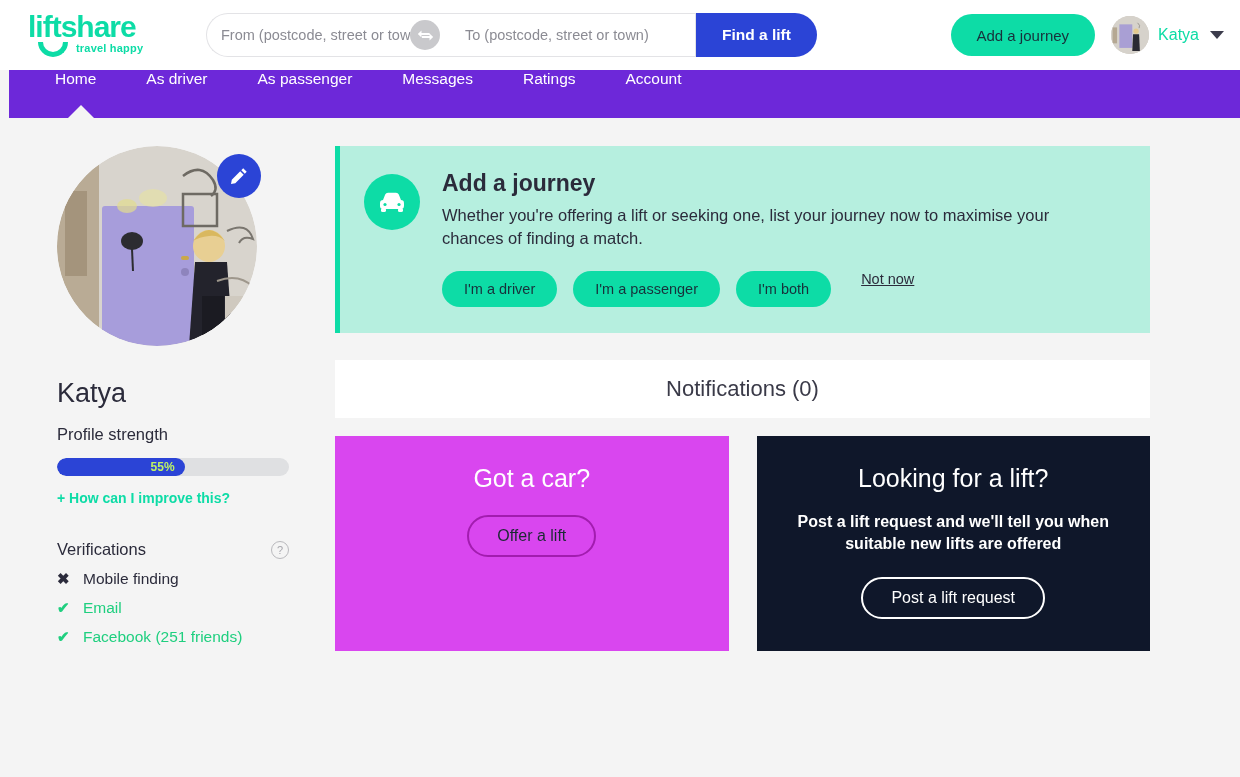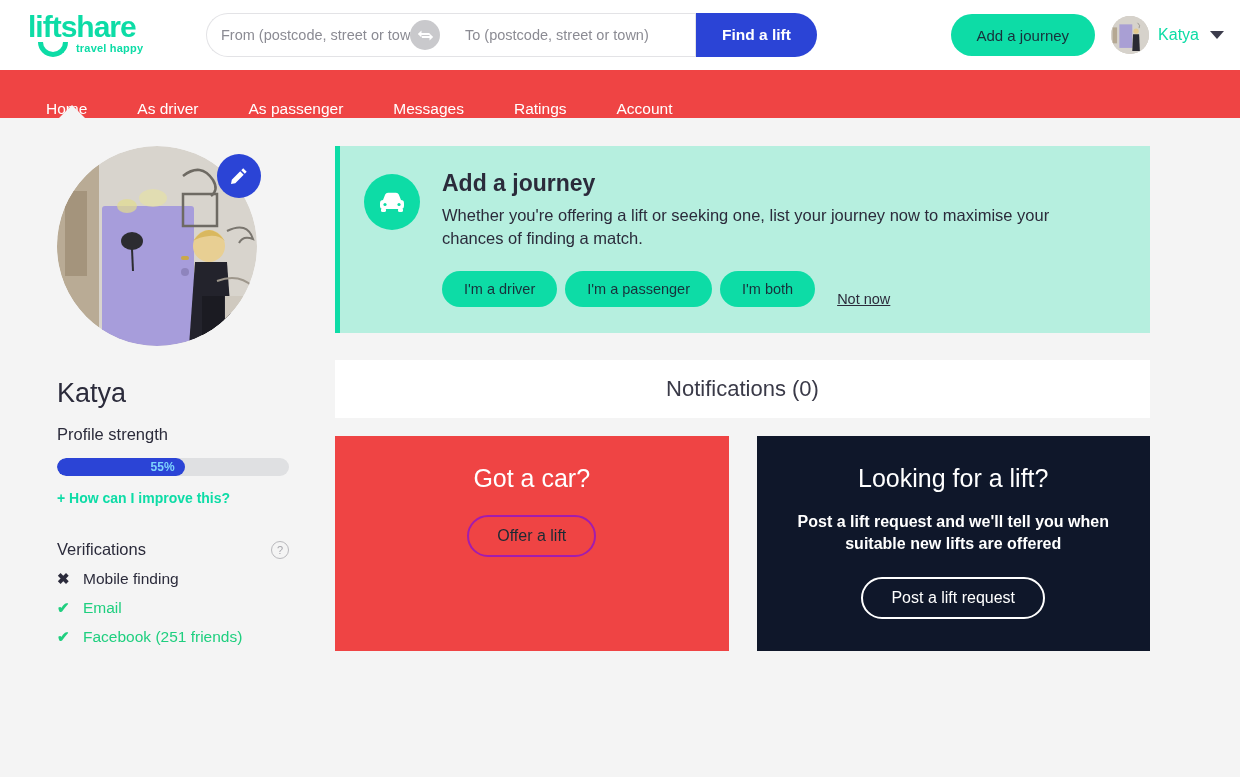--- a/index.html
+++ b/index.html
@@ -82,24 +82,25 @@
   }
   .user-name { color: #0ddca6; font-size: 16px; }
   .chev {
     width: 0; height: 0;
     border-left: 7px solid transparent; border-right: 7px solid transparent;
     border-top: 8px solid #3c3c4c; margin-left: 2px;
   }
 
   
   .nav {
-    height: 48px; background: #ef4444;
-    display: flex; align-items: flex-end;
+    height: 48px; background: #6d28d9;
+    display: flex; align-items: flex-start;
     padding-left: 40px; gap: 38px;
     position: relative;
+    margin-left: 9px;
   }
   .nav a {
     color: #ffffff; font-size: 15.5px; text-decoration: none;
     padding: 0 6px; cursor: pointer;
   }
   .nav-pointer {
     position: absolute; left: 58px; bottom: -1px;
     width: 0; height: 0;
     border-left: 14px solid transparent; border-right: 14px solid transparent;
     border-bottom: 14px solid #f4f4f4;
@@ -124,21 +125,21 @@
   .profile-name { font-size: 27px; margin: 32px 0 0 0; font-weight: normal; }
   .strength-label { font-size: 16.5px; margin-top: 16px; }
   .bar-track {
     margin-top: 14px; width: 232px; height: 18px;
     background: #dfe0e2; border-radius: 9px; overflow: hidden;
   }
   .bar-fill {
     height: 100%; background: #2b44d6; border-radius: 9px;
     display: flex; align-items: center; justify-content: flex-end;
     padding-right: 10px;
-    font-size: 12px; font-weight: bold; color: #7dd3fc;
+    font-size: 12px; font-weight: bold; color: #bef264;
   }
   .improve-link {
     display: inline-block; margin-top: 14px;
     color: #0ddca6; font-size: 14px; font-weight: bold;
     text-decoration: none; cursor: pointer;
   }
   .verif-head {
     display: flex; align-items: center; width: 232px;
     margin-top: 33px;
   }
@@ -163,21 +164,21 @@
     padding: 24px 28px 26px 24px;
     display: flex; gap: 22px;
   }
   .car-circle {
     width: 56px; height: 56px; border-radius: 50%; background: #0ddca6;
     flex: none; display: flex; align-items: center; justify-content: center;
     margin-top: 4px;
   }
   .banner h2 { font-size: 23px; font-weight: bold; }
   .banner p { font-size: 16.5px; line-height: 1.42; margin-top: 7px; max-width: 660px; }
-  .banner-actions { display: flex; align-items: flex-end; gap: 8px; margin-top: 20px; }
+  .banner-actions { display: flex; align-items: flex-start; gap: 16px; margin-top: 20px; }
   .pill {
     background: #0ddca6; color: #18313b; border: none; border-radius: 22px;
     height: 36px; padding: 0 22px; font-size: 14.5px;
     font-family: inherit; cursor: pointer;
   }
   .notnow {
     margin-left: 14px; color: #2b2b3b; font-size: 14.5px;
     text-decoration: underline; cursor: pointer;
   }
 
@@ -191,21 +192,21 @@
     text-align: center; font-size: 16px; color: #3a3a48;
     padding: 38px 0 30px 0;
   }
 
   
   .promos { display: flex; gap: 28px; margin-top: 18px; }
   .promo {
     flex: 1; height: 215px; padding: 28px 20px 0 20px;
     text-align: center;
   }
-  .promo.green { background: #ef4444; }
+  .promo.green { background: #d946ef; }
   .promo.blue  { background: #0f172a; }
   .promo h3 { color: #fff; font-size: 25px; font-weight: normal; }
   .promo p { color: #fff; font-size: 16px; font-weight: bold; line-height: 1.38; margin-top: 18px; }
   .ghost-btn {
     margin-top: 22px; height: 42px; padding: 0 28px;
     border-radius: 22px; background: transparent;
     font-size: 16px; font-family: inherit; cursor: pointer;
   }
   .ghost-btn.dark { border: 2px solid #a21caf; color: #1b2a33; }
   .ghost-btn.light { border: 2px solid #ffffff; color: #ffffff; }

